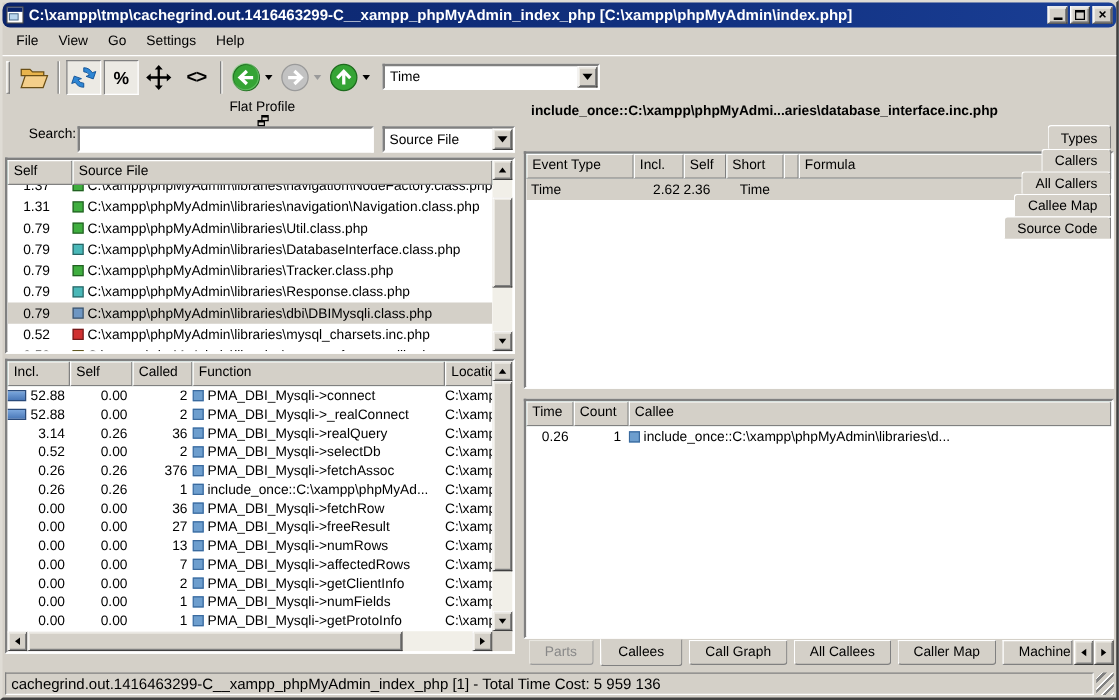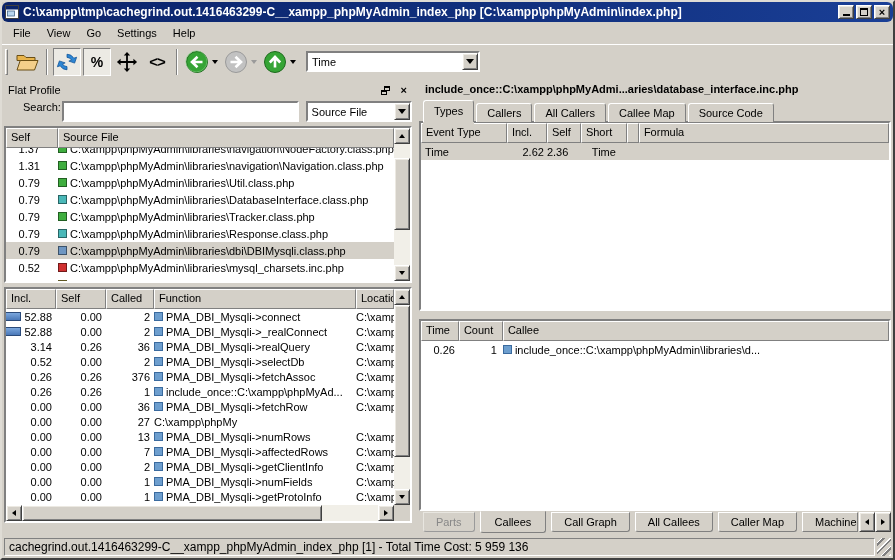--- a/index.html
+++ b/index.html
@@ -47,21 +47,21 @@
   .tri-r { width:0; height:0; border-top:4px solid transparent; border-bottom:4px solid transparent; border-left:5px solid #000; }
   .combo-main { width:174px; }
 
   
   .main { flex:1; display:flex; overflow:hidden; }
   .left { width:466px; display:flex; flex-direction:column; padding:2px 0 0 2px; }
   .vsplit { width:6px; }
   .right { flex:1; display:flex; flex-direction:column; padding:2px 2px 0 0; }
 
   
-  .dock-header { height:20px; display:flex; align-items:center; padding:0 2px 0 4px; }
+  .dock-header { height:20px; display:flex; align-items:center; padding:0 2px 0 4px;flex-direction:column; }
   .dock-header .dtitle { flex:1; }
   .dock-btn { width:16px; height:14px; display:flex; align-items:center; justify-content:center; margin-left:2px; }
   .float-glyph { position:relative; width:9px; height:9px; }
   .float-glyph .fg1 { position:absolute; right:0; top:0; width:6px; height:5px; border:1px solid #000; border-top-width:2px; }
   .float-glyph .fg2 { position:absolute; left:0; bottom:0; width:6px; height:5px; border:1px solid #000; border-top-width:2px; background:#d4d0c8; }
 
   .search-row { height:26px; display:flex; align-items:flex-start; gap:1px; padding:1px 2px 3px 4px;margin-left:15px; }
   .search-input { flex:1; height:21px; background:#fff; border:2px solid; border-color:#808080 #fff #fff #808080; padding:0 3px; font:inherit; }
   .combo-group { width:106px; height:21px; }
 
@@ -102,21 +102,21 @@
   .sb-btn .tri-dn{border-left-width:3px;border-right-width:3px;border-top-width:4px}
   .sb-btn .tri-up{border-left-width:3px;border-right-width:3px;border-bottom-width:4px}
   .sb-btn .tri-l{border-top-width:3px;border-bottom-width:3px;border-right-width:4px}
   .sb-btn .tri-r{border-top-width:3px;border-bottom-width:3px;border-left-width:4px}
   .sb-thumb-v { background:#d4d0c8; border:1px solid; border-color:#fff #404040 #404040 #fff; box-shadow:inset 1px 1px 0 #ece9e2, inset -1px -1px 0 #808080; }
   .sb-thumb-h { background:#d4d0c8; border:1px solid; border-color:#fff #404040 #404040 #fff; box-shadow:inset 1px 1px 0 #ece9e2, inset -1px -1px 0 #808080; }
   .corner { background:#d4d0c8; }
 
   
   .detail-title { height:20px; font-weight:bold; padding:3px 4px 0 6px; white-space:nowrap; overflow:hidden; }
-  .tabrow { height:22px; display:flex; align-items:flex-end; padding-left:4px; position:relative; z-index:2; }
+  .tabrow { height:22px; display:flex; align-items:flex-end; padding-left:4px; position:relative; z-index:2;flex-direction:column; }
   .tab { background:#d4d0c8; border:1px solid; border-color:#fff #808080 #808080 #fff; border-bottom:none;
     border-radius:3px 3px 0 0; padding:3px 10px 2px 10px; margin-right:2px; height:19px; }
   .tab.active { height:22px; padding-top:4px; box-shadow:0 2px 0 #d4d0c8; }
   .types-frame { height:190px; grid-template-columns:1fr; grid-template-rows:1fr; flex:0 0 auto; margin-top:-1px; }
   .trow { display:flex; height:17px; align-items:center; white-space:nowrap; }
   .trow.sel { background:#d4d0c8; }
   .t-event{width:86px; padding-left:4px; flex:0 0 auto;}
   .t-incl{width:40px; text-align:right; padding-right:3px; flex:0 0 auto;}
   .t-self{width:34px; padding-right:3px; flex:0 0 auto;}
   .t-short{width:46px; text-align:center; flex:0 0 auto;}
@@ -429,20 +429,24 @@
                   <span>PMA_DBI_Mysqli-&gt;fetchRow</span>
                 </span>
                 <span class="g-loc">C:\xampp\phpMy</span>
               </div>
               <div class="grow">
                 <span class="g-incl">
                   <span>0.00</span>
                 </span>
                 <span class="g-self">0.00</span>
                 <span class="g-called">27</span>
+                <span class="g-fn">
+                  <span class="fnsq"></span>
+                  <span>PMA_DBI_Mysqli-&gt;freeResult</span>
+                </span>
                 <span class="g-loc">C:\xampp\phpMy</span>
               </div>
               <div class="grow">
                 <span class="g-incl">
                   <span>0.00</span>
                 </span>
                 <span class="g-self">0.00</span>
                 <span class="g-called">13</span>
                 <span class="g-fn">
                   <span class="fnsq"></span>

